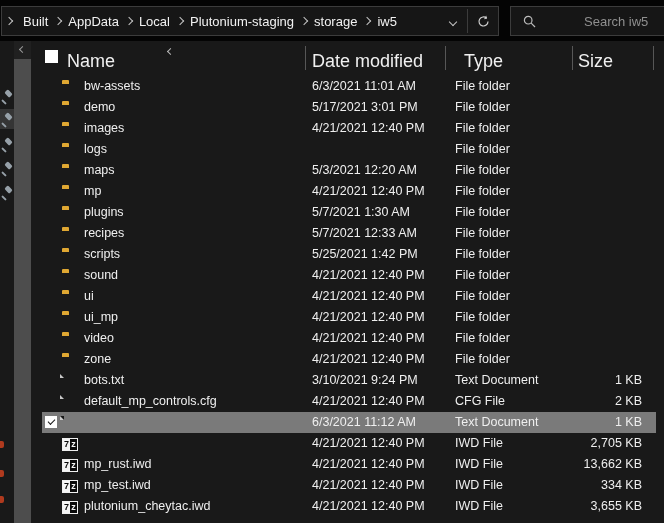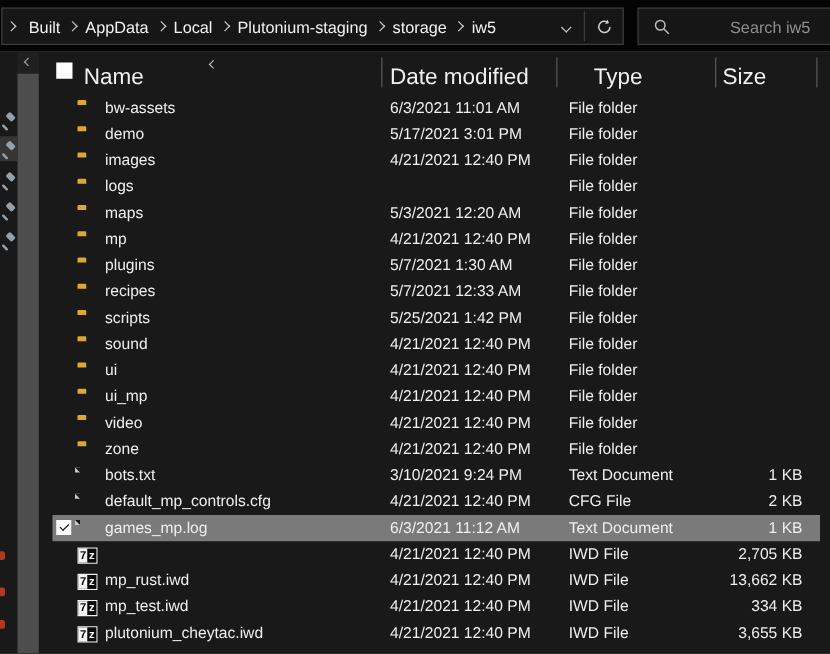--- a/index.html
+++ b/index.html
@@ -157,21 +157,21 @@
     </div>
 
     <div class="file-list">
       <div class="list-header">
         <div class="selectall-box"></div>
         <span class="hdr-label" style="left:27px">Name</span>
         <span class="sort-caret"><span class="chev up"></span></span>
         <div class="hdr-sep" style="left:265px"></div>
         <span class="hdr-label" style="left:272px">Date modified</span>
         <div class="hdr-sep" style="left:405px"></div>
-        <span class="hdr-label" style="left:435px">Type</span>
+        <span class="hdr-label" style="left:424px">Type</span>
         <div class="hdr-sep" style="left:532px"></div>
         <span class="hdr-label" style="left:538px">Size</span>
         <div class="hdr-sep" style="left:613px"></div>
       </div>
       <div class="rows">
           <div class="row">
     
     <span class="file-icon icon-folder"><span class="fback"></span><span class="ffront"></span></span>
     <span class="cell cell-name">bw-assets</span>
     <span class="cell cell-date">6/3/2021 11:01 AM</span>
@@ -295,21 +295,20 @@
     <span class="cell cell-name">default_mp_controls.cfg</span>
     <span class="cell cell-date">4/21/2021 12:40 PM</span>
     <span class="cell cell-type">CFG File</span>
     <span class="cell cell-size">2 KB</span>
   </div>
           <div class="row selected">
     <span class="rowcheck">
               <span class="tick"></span>
             </span>
     <span class="file-icon icon-text-document"></span>
-    <span class="cell cell-name">games_mp.log</span>
     <span class="cell cell-date">6/3/2021 11:12 AM</span>
     <span class="cell cell-type">Text Document</span>
     <span class="cell cell-size">1 KB</span>
   </div>
           <div class="row">
 
     <span class="file-icon icon-7z"></span>
     <span class="cell cell-date">4/21/2021 12:40 PM</span>
     <span class="cell cell-type">IWD File</span>
     <span class="cell cell-size">2,705 KB</span>

